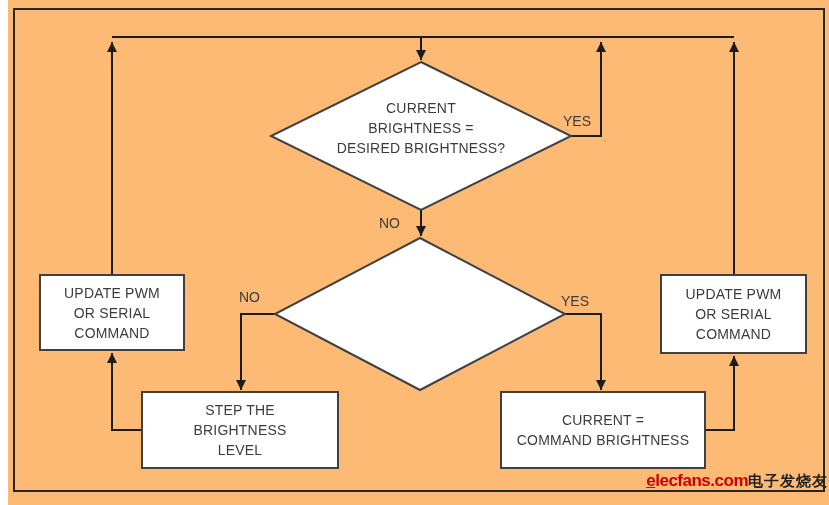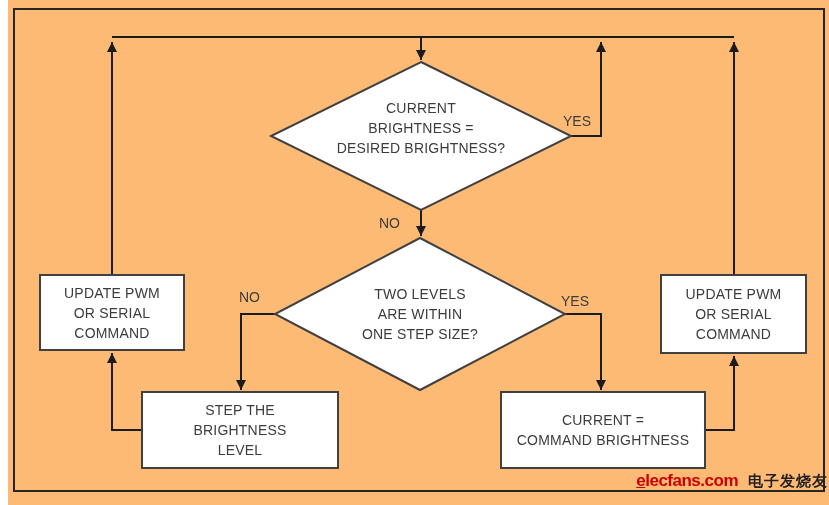--- a/index.html
+++ b/index.html
@@ -18,21 +18,21 @@
     position:absolute; display:flex; align-items:center; justify-content:center;
     text-align:center; white-space:pre-line;
     font-size:14px; line-height:20px; color:#3c3c3c; letter-spacing:0.2px;
   }
   .edge-label {
     position:absolute; font-size:14px; color:#3c3c3c; text-align:left;
     width:42px; height:18px; line-height:18px;
   }
   .watermark {
     position:absolute; right:9px; top:465px; height:32px;
-    display:flex; align-items:center; justify-content:flex-end; gap:10px;text-align:center;
+    display:flex; align-items:center; justify-content:flex-end; text-align:center;
   }
   .brand {
     display:block; color:#cc0000; font-weight:bold; font-size:17px;
     letter-spacing:-0.5px;
   }
   .brand::first-letter { text-decoration:underline; }
   .cjk { font-size:15px; color:#1f1f1f; font-weight:bold; letter-spacing:1px; }
 </style>
 </head>
 <body>
@@ -64,23 +64,20 @@
     <rect class="shape" x="32" y="275" width="144" height="75"></rect>
     <rect class="shape" x="653" y="275" width="145" height="78"></rect>
     <rect class="shape" x="134" y="392" width="196" height="76"></rect>
     <rect class="shape" x="493" y="392" width="204" height="76"></rect>
   </svg>
 
   <div class="node-text" style="left:303px; top:97px; width:220px; height:62px;">CURRENT
 BRIGHTNESS =
 DESIRED BRIGHTNESS?</div>
 
-  <div class="node-text" style="left:302px; top:283px; width:220px; height:62px;">TWO LEVELS
-ARE WITHIN
-ONE STEP SIZE?</div>
 
   <div class="node-text" style="left:32px; top:275px; width:144px; height:75px;">UPDATE PWM
 OR SERIAL
 COMMAND</div>
 
   <div class="node-text" style="left:653px; top:275px; width:145px; height:78px;">UPDATE PWM
 OR SERIAL
 COMMAND</div>
 
   <div class="node-text" style="left:134px; top:392px; width:196px; height:76px;">STEP THE

